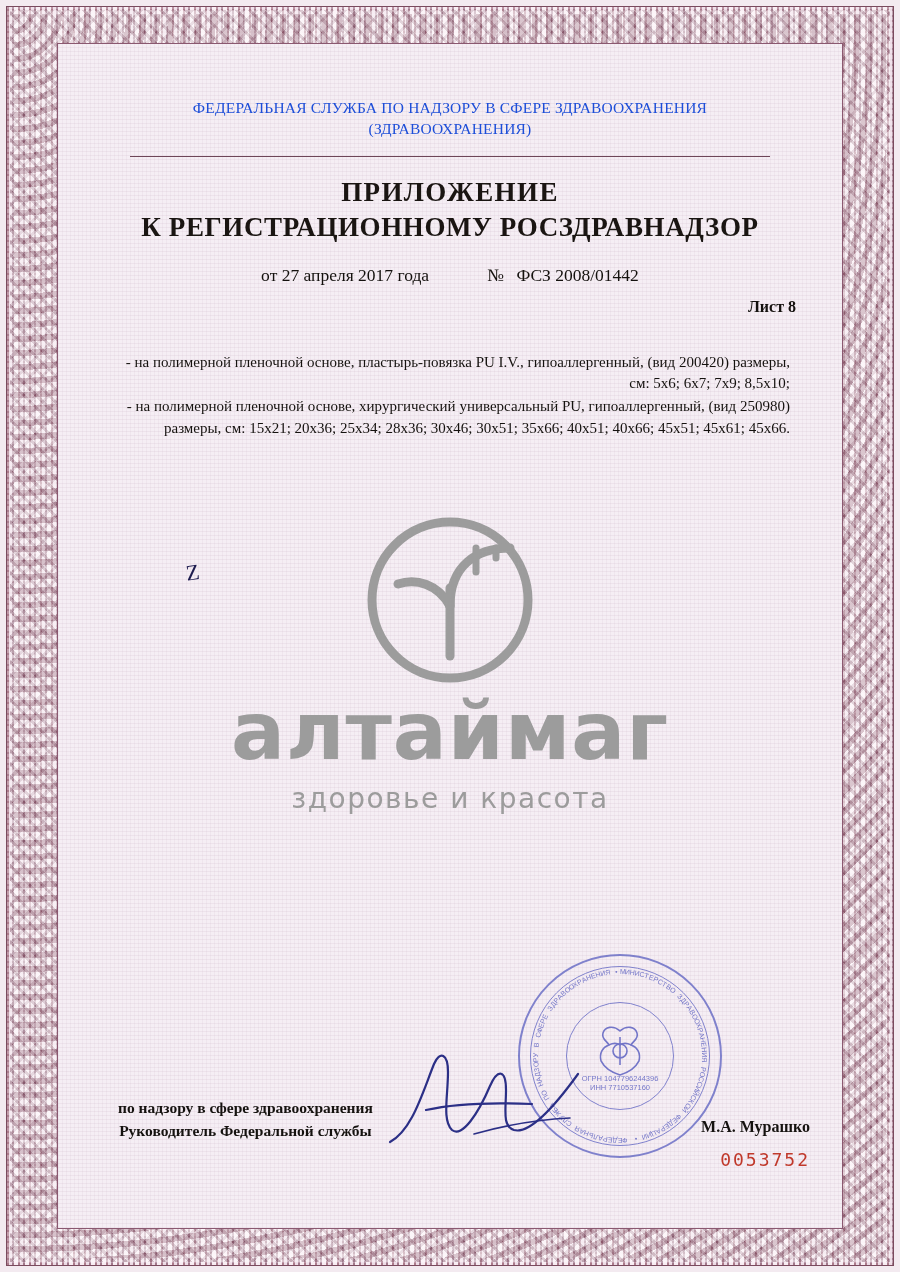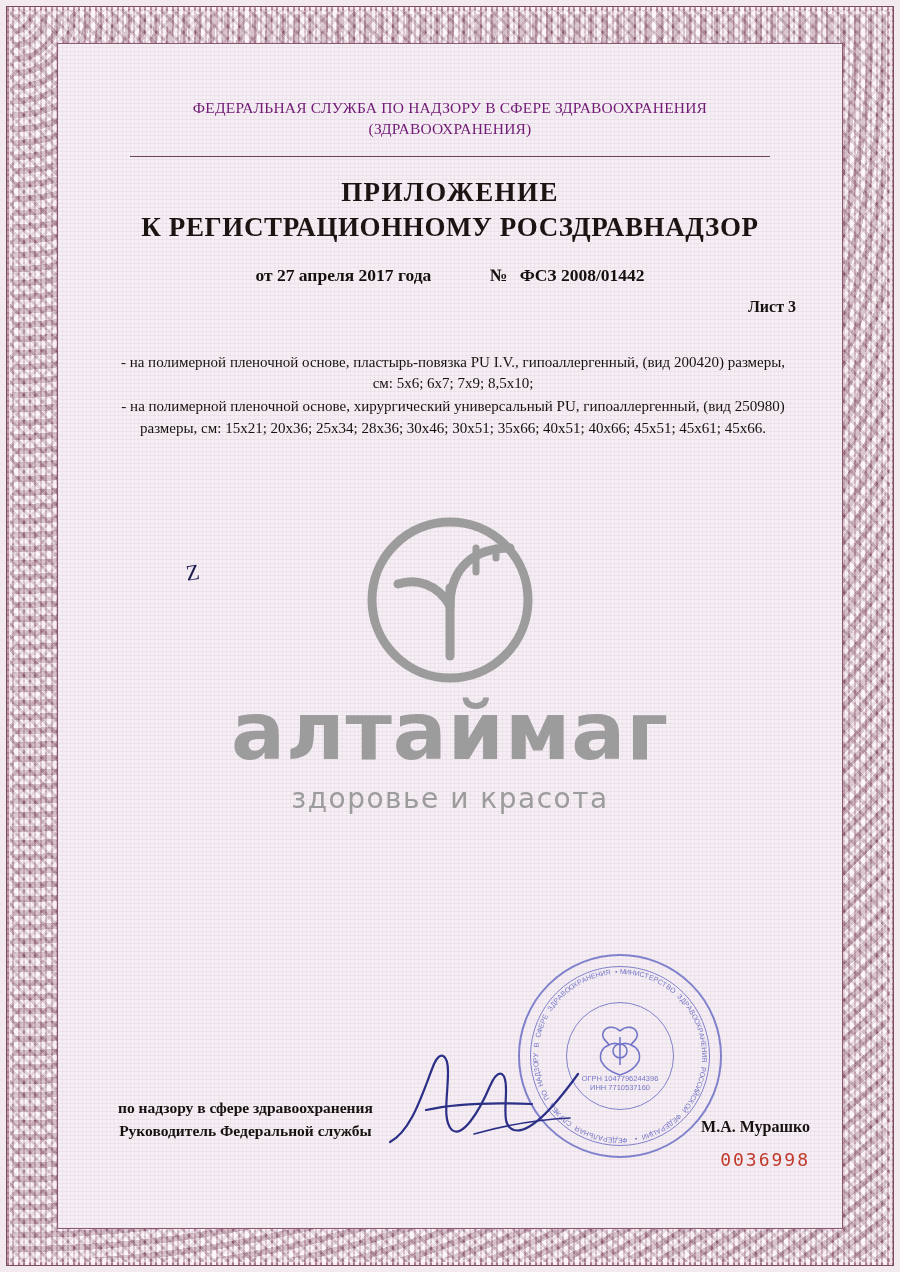--- a/index.html
+++ b/index.html
@@ -101,21 +101,21 @@
     position: absolute;
     left: 58px; top: 44px; right: 58px; bottom: 44px;
     padding: 0;
   }
 
   .agency {
     text-align: center;
     margin-top: 54px;
     font-size: 15.5px;
     letter-spacing: 0.2px;
-    color: #701a75;
+    color: #1d4ed8;
     line-height: 1.35;
     font-variant: small-caps;
   }
   .agency .line1 { font-family: "Liberation Serif", serif; }
   .agency .line2 { font-family: "Liberation Serif", serif; }
 
   .rule {
     width: 640px;
     height: 1px;
     background: #6e4658;
@@ -145,21 +145,21 @@
     font-weight: bold;
     letter-spacing: 0.8px;
     margin-top: 3px;
     font-family: "Liberation Serif", serif;
   }
 
   .meta-row {
     margin-top: 22px;
     text-align: center;
     font-size: 17.5px;
-    font-weight: bold;
+    font-weight: normal;
     color: #14110e;
     font-family: "Liberation Serif", serif;
   }
   .meta-row .date { margin-right: 54px; }
   .meta-row .numlabel { margin-right: 8px; }
 
   .sheet {
     margin-top: 12px;
     text-align: right;
     padding-right: 46px;
@@ -167,21 +167,21 @@
     font-weight: bold;
     color: #14110e;
   }
 
   .body-text {
     margin: 36px 0 0 0;
     padding: 0 52px 0 58px;
     font-size: 15px;
     line-height: 1.42;
     color: #15120f;
-    text-align: center;
+    text-align: right;
   }
   .body-text p { margin: 0 0 1px 0; }
   .body-text .item { margin-top: 2px; }
 
   .pen-mark {
     position: absolute;
     left: 128px;
     top: 516px;
     font-size: 22px;
     color: #1d1b4e;
@@ -345,21 +345,21 @@
 
     <div class="meta-row">
       <span class="date">
         <span>от</span>
         <span>27 апреля 2017 года</span>
       </span>
       <span class="numlabel">№</span>
       <span>ФСЗ 2008/01442</span>
     </div>
 
-    <div class="sheet">Лист 3</div>
+    <div class="sheet">Лист 8</div>
 
     <div class="body-text">
       <p class="item">- на полимерной пленочной основе, пластырь-повязка PU I.V., гипоаллергенный, (вид 200420) размеры, см: 5х6; 6х7; 7х9; 8,5х10;</p>
       <p class="item">- на полимерной пленочной основе, хирургический универсальный PU, гипоаллергенный, (вид 250980) размеры, см: 15х21; 20х36; 25х34; 28х36; 30х46; 30х51; 35х66; 40х51; 40х66; 45х51; 45х61; 45х66.</p>
     </div>
 
     <div class="pen-mark">Z</div>
 
     <div class="watermark">
       <div class="wm-mark">
@@ -375,21 +375,21 @@
       <div class="wm-word">алтаймаг</div>
       <div class="wm-sub">здоровье и красота</div>
     </div>
 
     <div class="sign-block">
       <div>по надзору в сфере здравоохранения</div>
       <div>Руководитель Федеральной службы</div>
     </div>
 
     <div class="sign-name">М.А. Мурашко</div>
-    <div class="doc-number">0036998</div>
+    <div class="doc-number">0053752</div>
 
     <div class="stamp">
       <div class="stamp-emblem">
         <svg width="54" height="58" viewBox="0 0 54 58" aria-hidden="true">
           <g fill="none" stroke="#4a50bb" stroke-width="1.6">
             <path d="M27 10 C20 4, 12 6, 10 12 C8 18, 14 20, 16 24 C10 26, 6 32, 8 40 C12 48, 20 52, 27 54 C34 52, 42 48, 46 40 C48 32, 44 26, 38 24 C40 20, 46 18, 44 12 C42 6, 34 4, 27 10 Z"></path>
             <path d="M27 16 L27 44"></path>
             <circle cx="27" cy="30" r="7"></circle>
             <path d="M16 24 C20 22, 24 22, 27 24 C30 22, 34 22, 38 24"></path>
           </g>

